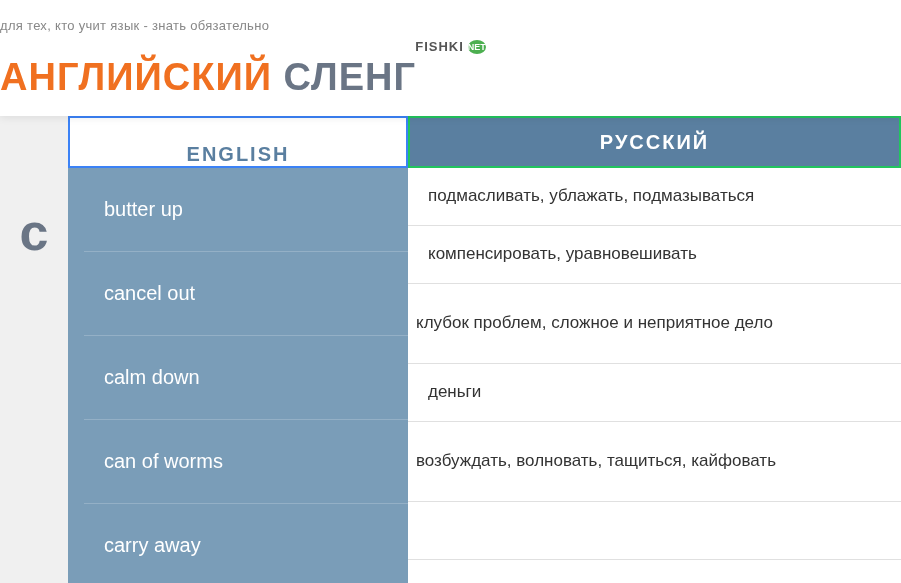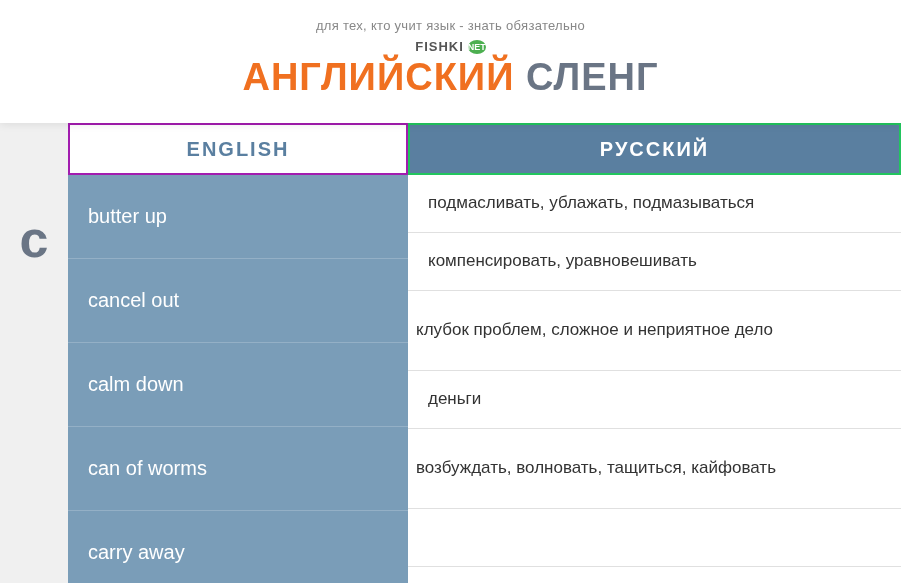--- a/index.html
+++ b/index.html
@@ -16,22 +16,21 @@
       width: 901px;
       min-height: 583px;
       background: #fff;
       display: flex;
       flex-direction: column;
     }
 
     
     .header {
       background: #fff;
-      text-align: center;
-      padding: 18px 0 27px 0;
+      padding: 18px 0 20px 0;
       box-shadow: 0 2px 8px rgba(0,0,0,0.08);
       position: relative;
       z-index: 2;
     }
 
     .header-subtitle {
       font-size: 13px;
       color: #888;
       margin-bottom: 6px;
       letter-spacing: 0.3px;
@@ -119,23 +118,23 @@
 
     
     .col-headers {
       display: flex;
       height: 52px;
     }
 
     .col-header-en {
       width: 340px;
       background: #fff;
-      border: 2px solid #a21caf;
-      display: flex;
-      align-items: center;
+      border: 2px solid #3b82f6;
+      display: flex;
+      align-items: flex-end;
       justify-content: center;
     }
 
     .col-header-ru {
       flex: 1;
       background: #5a7fa0;
       border: 2px solid #22c55e;
       display: flex;
       align-items: center;
       justify-content: center;
@@ -174,20 +173,21 @@
       display: flex;
       flex-direction: column;
     }
 
     .en-row {
       padding: 30px 20px;
       border-bottom: 1px solid rgba(255,255,255,0.2);
       display: flex;
       align-items: center;
       min-height: 58px;
+      margin-left: 16px;
     }
 
     .en-row-text {
       font-size: 20px;
       color: #fff;
       font-weight: 400;
     }
 
     .ru-row {
       padding: 12px 20px;

